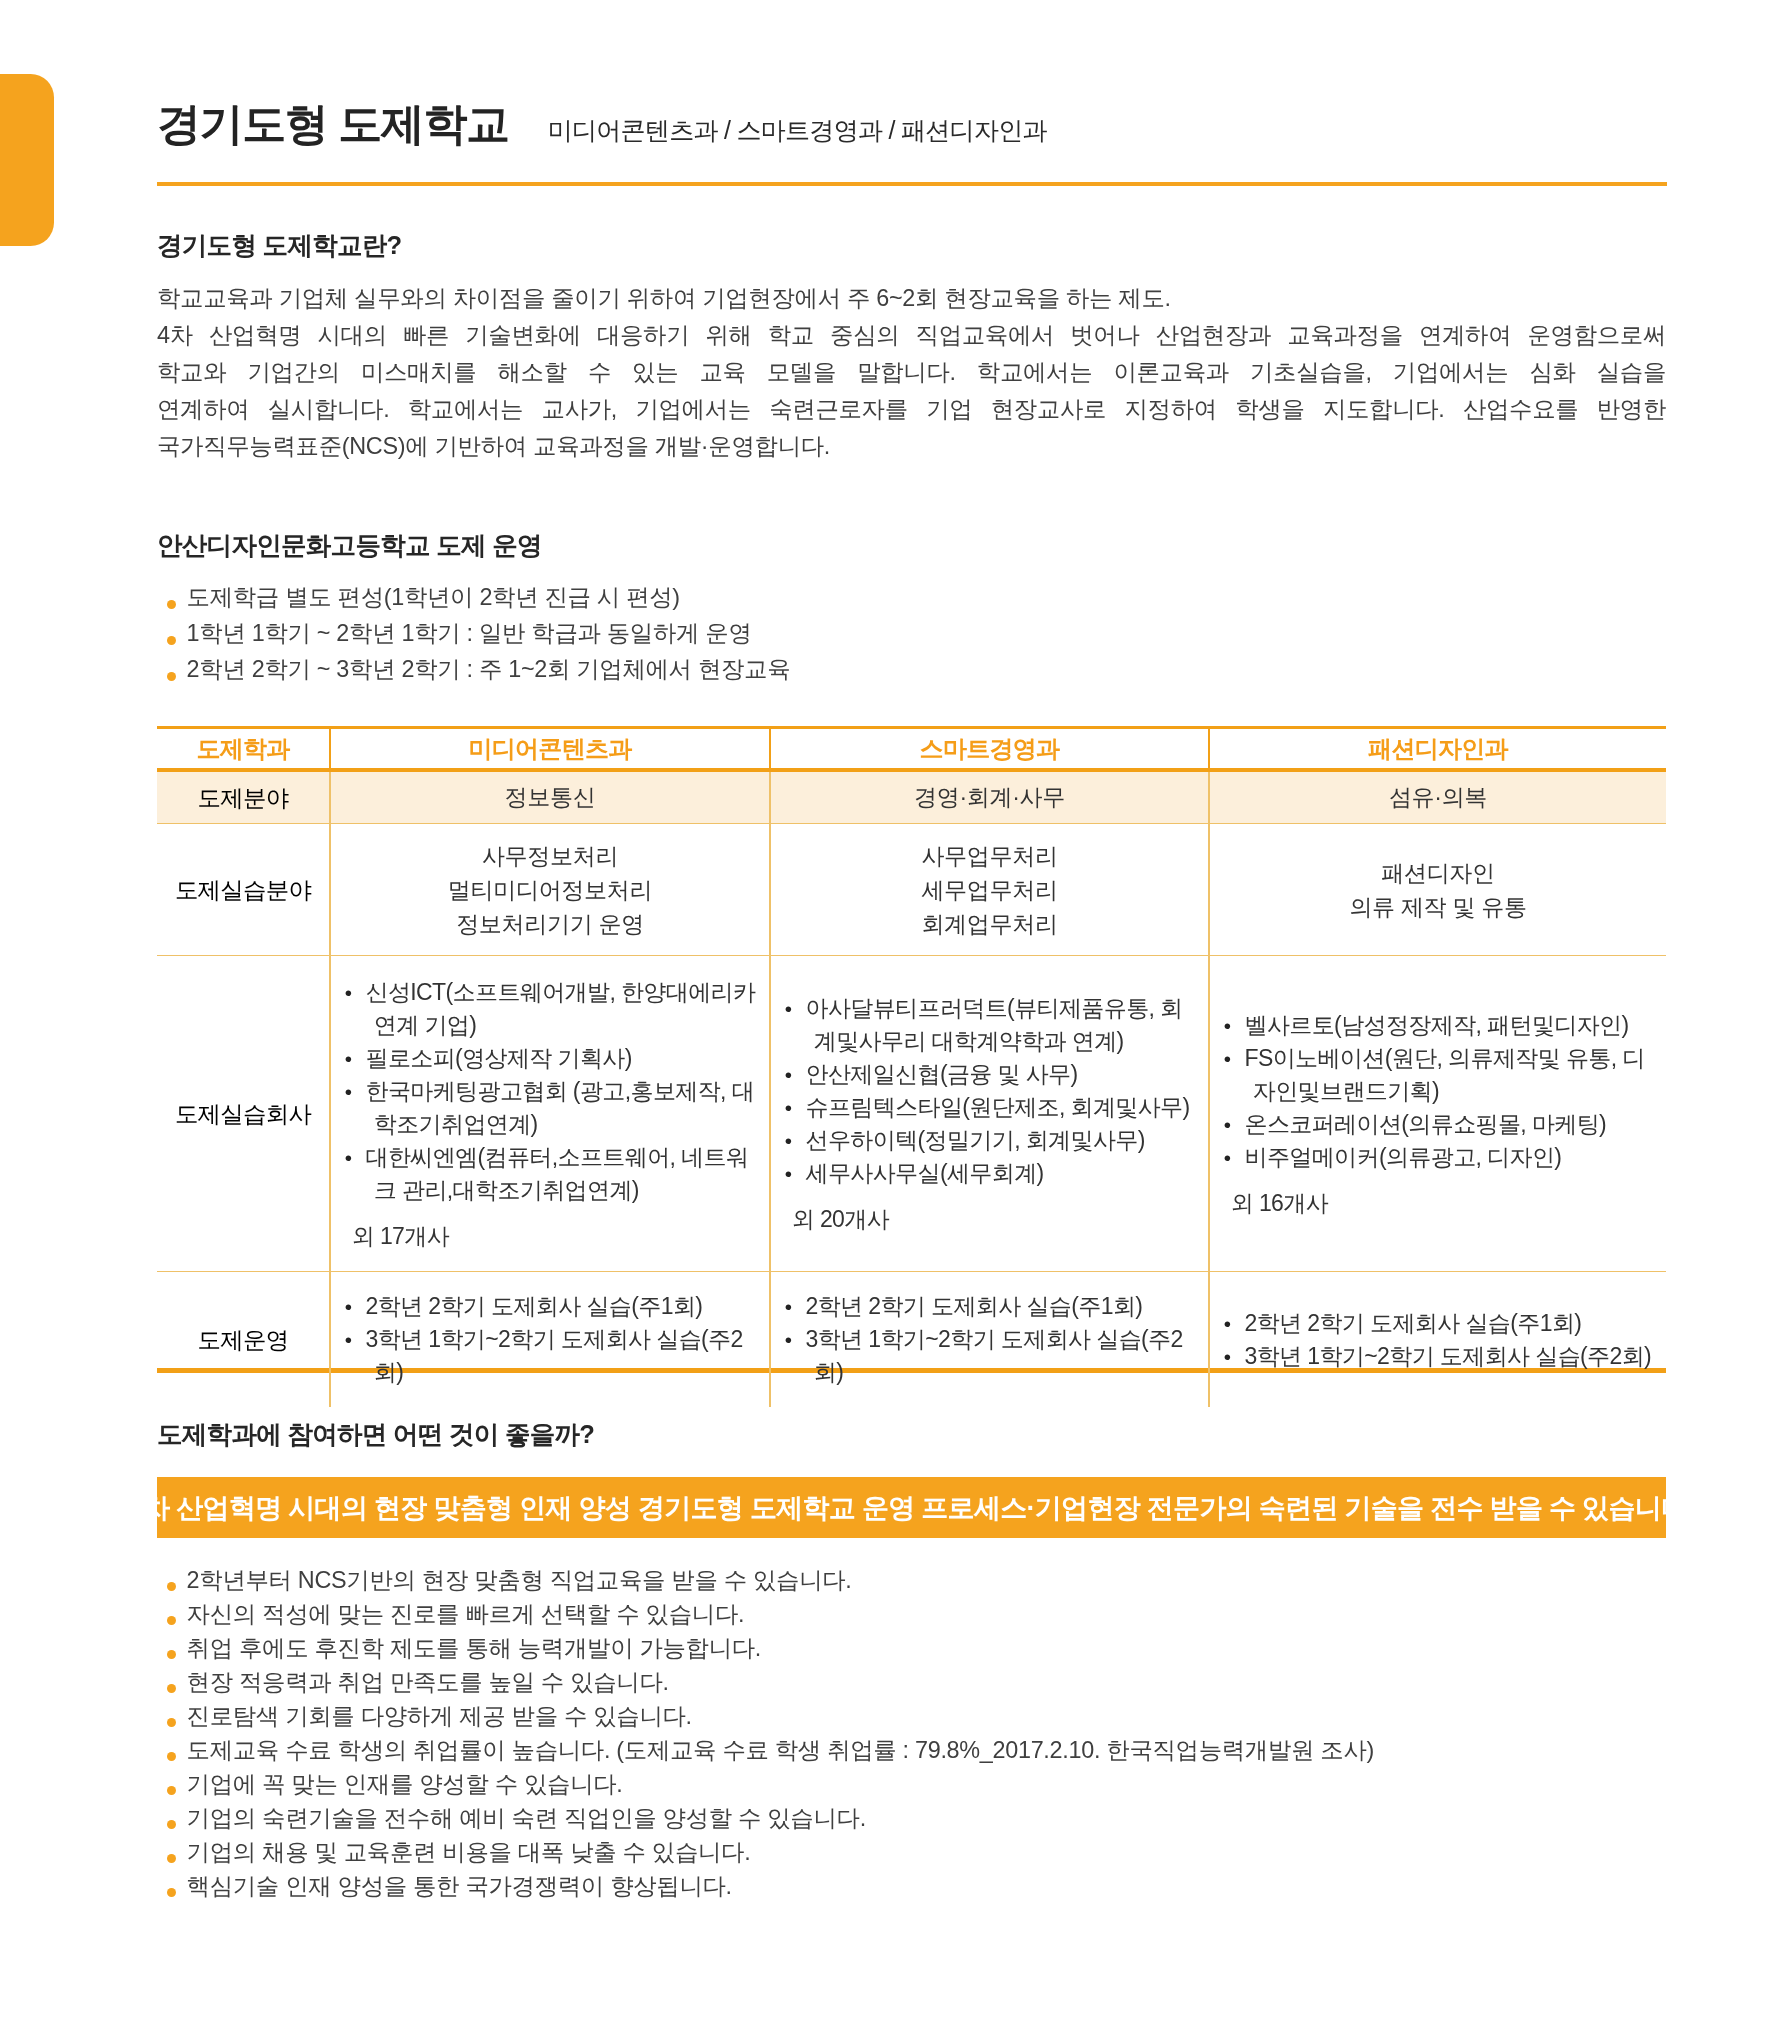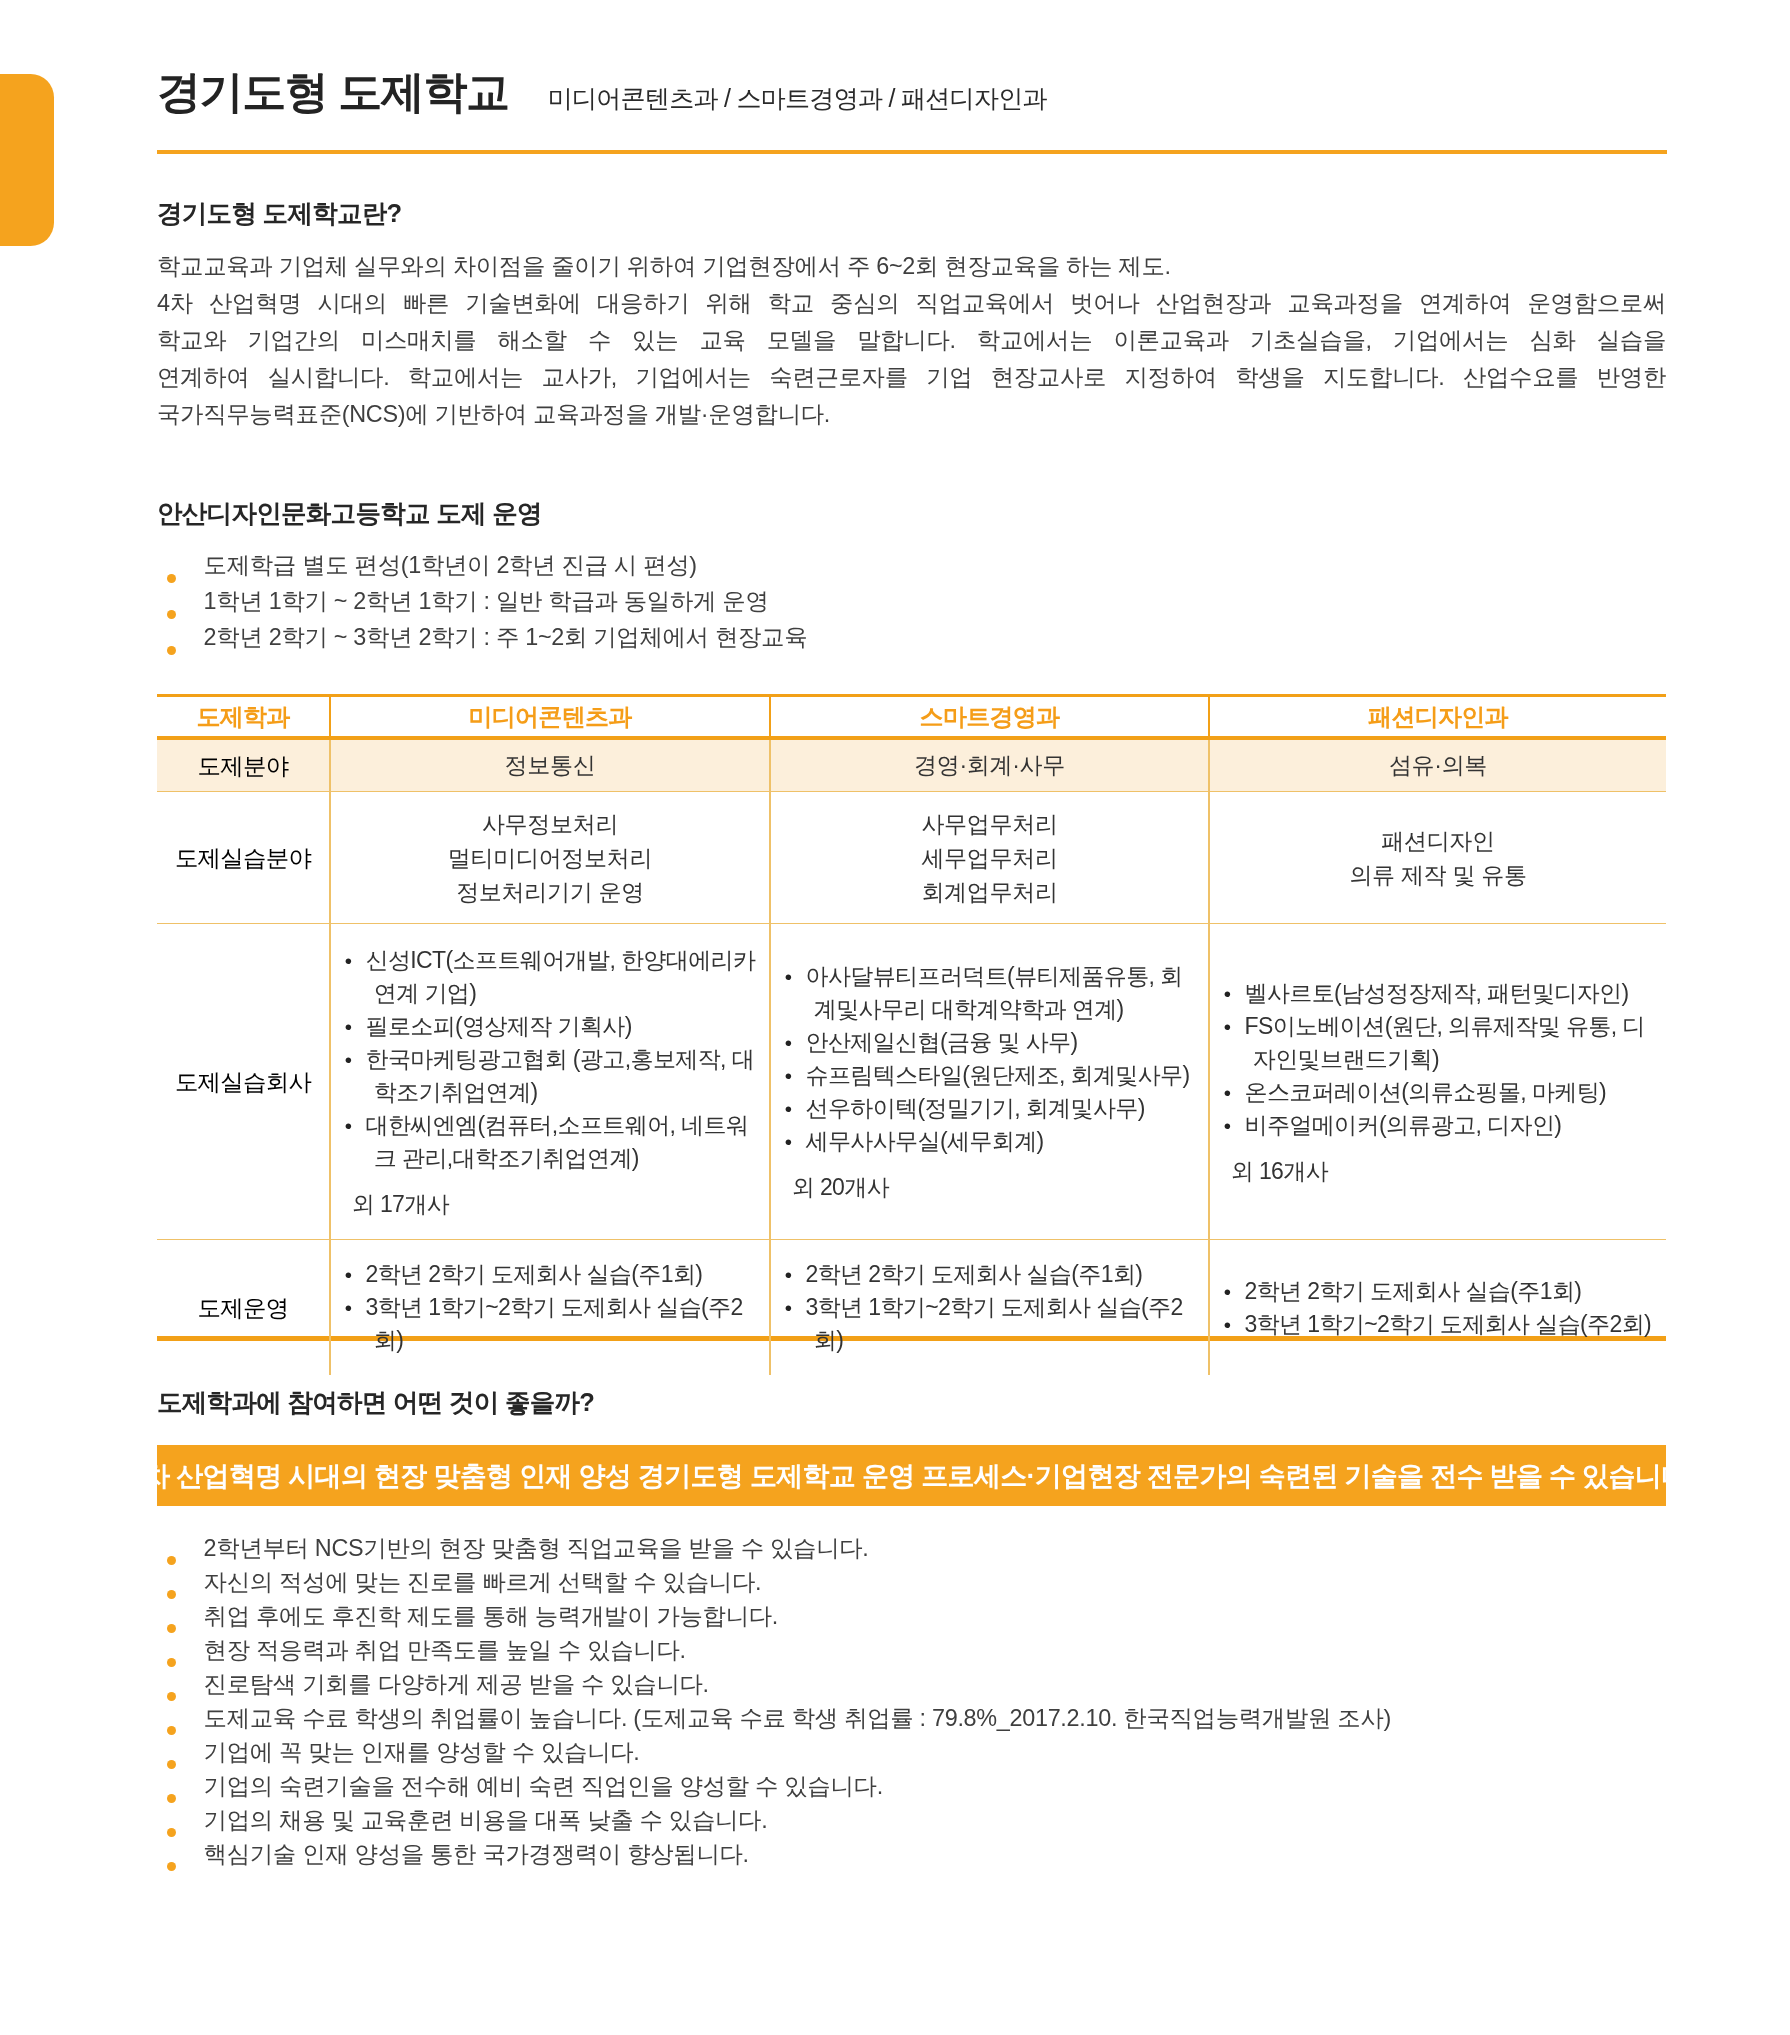--- a/index.html
+++ b/index.html
@@ -10,35 +10,35 @@
     --ink:#3F3F3F;
     --ink-dark:#232323;
   }
   *{margin:0;padding:0;box-sizing:border-box;}
   html,body{background:#ffffff;}
   body{font-family:"Liberation Sans","DejaVu Sans",sans-serif;color:var(--ink);}
   #page{position:relative;width:1791px;height:2035px;background:#ffffff;overflow:hidden;}
 
   
   .orange-tab{position:absolute;left:0;top:74px;width:54px;height:172px;background:var(--orange);border-radius:0 23.4px 23.4px 0;}
-  .header{padding:63px 124px 0 157px;display:flex;align-items:baseline;}
+  .header{padding:95px 124px 0 157px;display:flex;align-items:baseline;}
   .title{font-size:44px;font-weight:bold;color:var(--ink-dark);letter-spacing:-1.4px;}
   .subtitle{font-size:25px;color:#2a2a2a;margin-left:39px;letter-spacing:-0.7px;}
   .rule{height:4.8px;background:var(--orange);margin:27.6px 124px 0 157px;}
 
   .content{margin:0 124px 0 157px;width:1509px;}
 
   .sec-heading{font-size:25.5px;font-weight:bold;color:#262626;letter-spacing:-0.7px;}
   .h-intro{margin-top:42px;}
   .para{margin-top:16.5px;font-size:23.4px;line-height:37px;color:var(--ink);letter-spacing:-0.3px;}
   .para .line.j{text-align:justify;text-align-last:justify;}
 
   .h-op{margin-top:63px;}
   .blist{list-style:none;margin-top:16.5px;}
-  .blist li{display:flex;align-items:flex-end;font-size:23.4px;line-height:36px;color:var(--ink);letter-spacing:-0.3px;gap:17px;}
+  .blist li{display:flex;align-items:center;font-size:23.4px;line-height:36px;color:var(--ink);letter-spacing:-0.3px;}
   .blist .dot{flex:none;width:9px;height:9px;border-radius:50%;background:var(--orange);margin:13.8px 11px 0 9.6px;}
   .benefits li{line-height:34px;}
   .benefits .dot{margin-top:13px;}
 
   
   .table{margin-top:39px;border-top:3.4px solid var(--orange-strong);border-bottom:5.5px solid var(--orange-strong);}
   .trow{display:grid;grid-template-columns:172px 440px 439px 458px;}
   .trow > div{border-left:2.1px solid var(--line-light);}
   .trow > div:first-child{border-left:none;}
   .trow.thead{height:43px;border-bottom:4.8px solid var(--orange-strong);}

